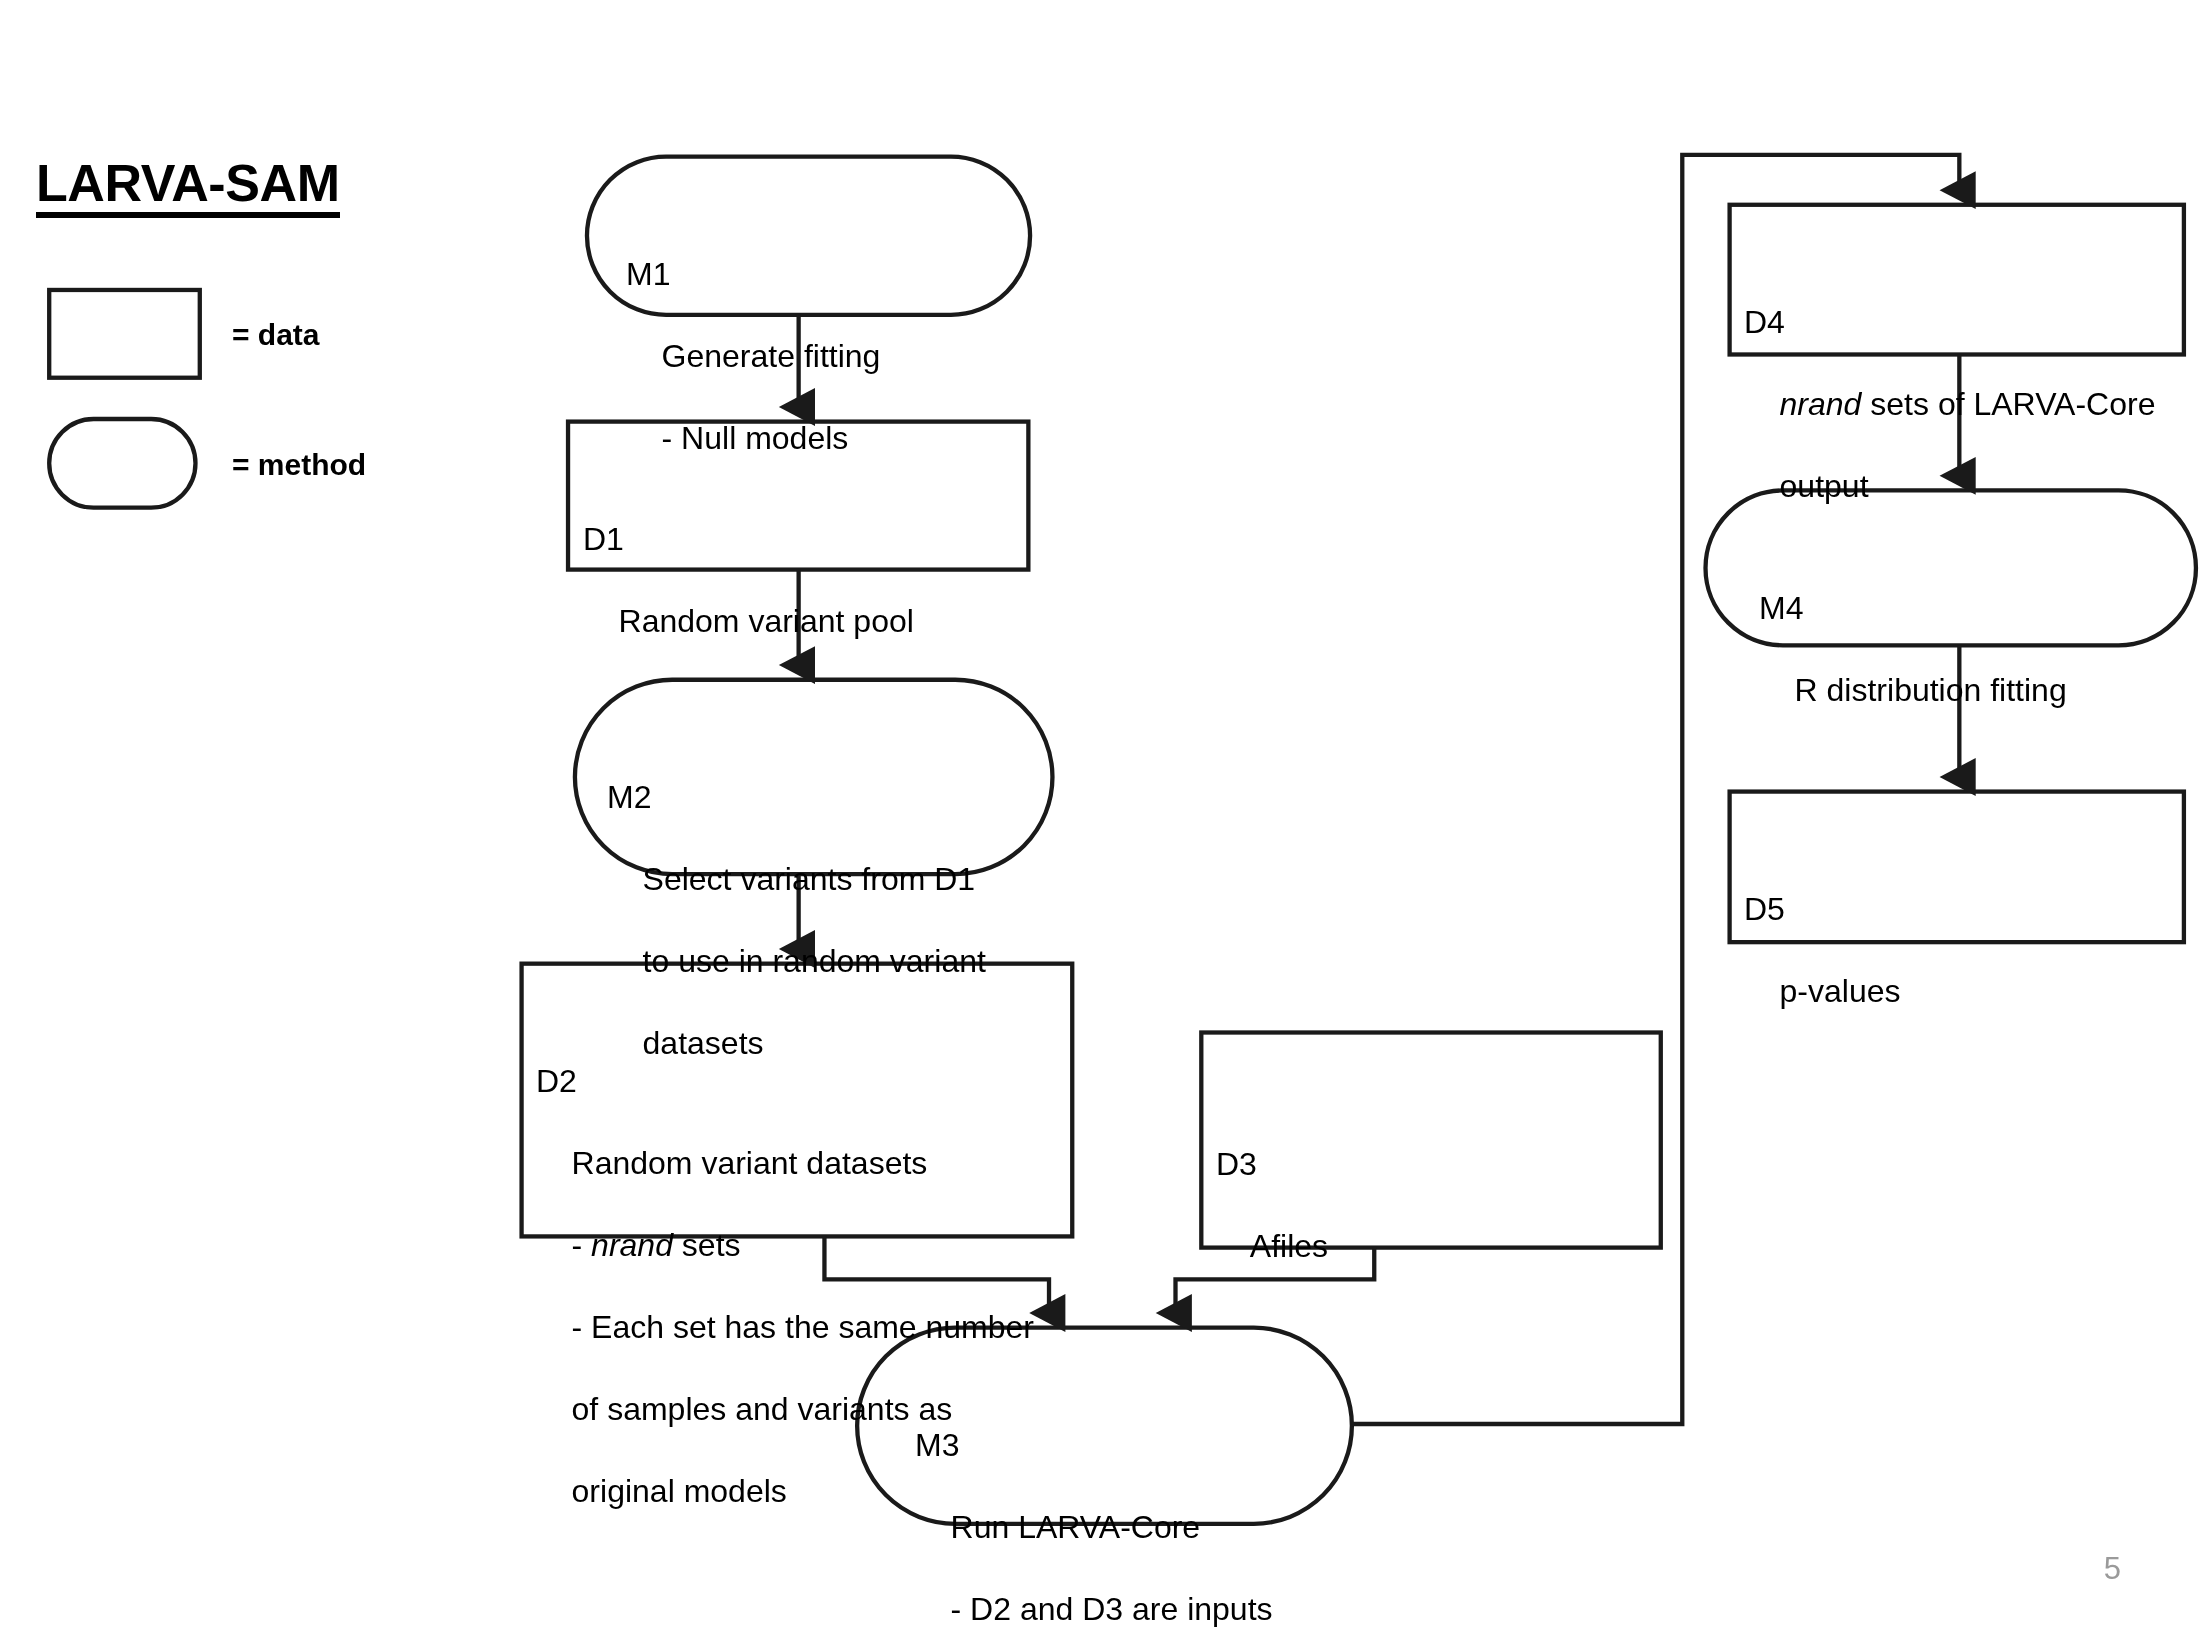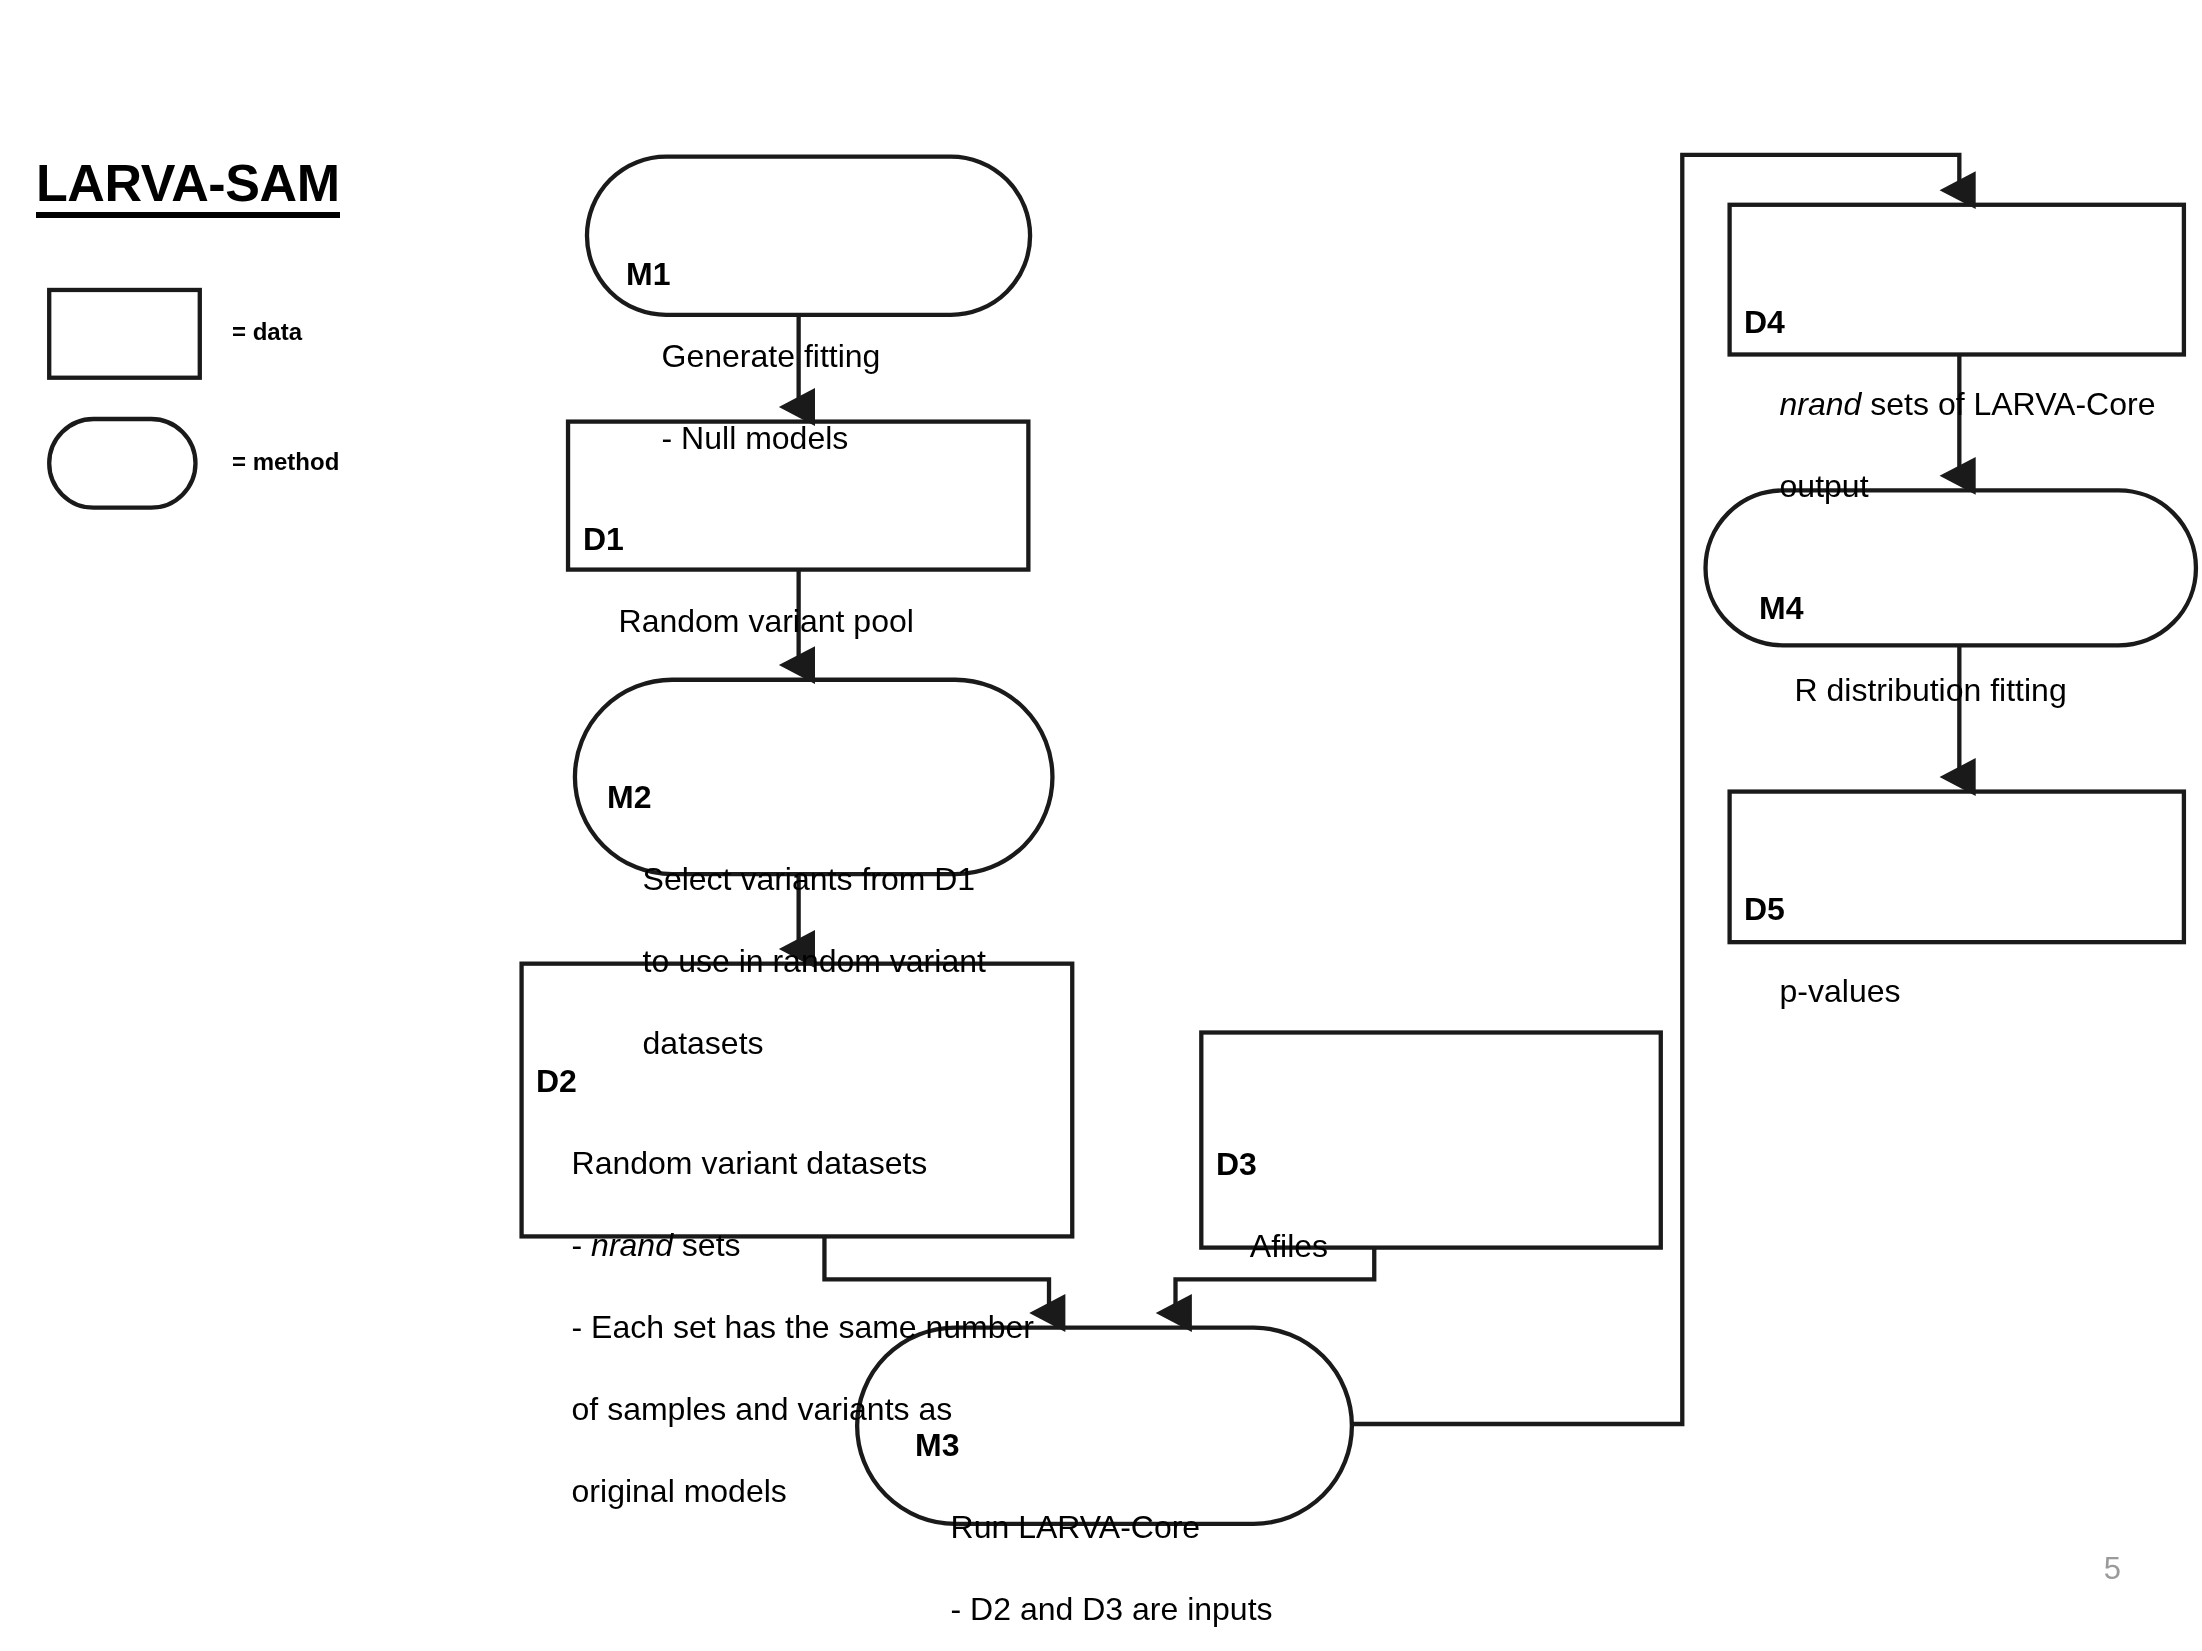--- a/index.html
+++ b/index.html
@@ -24,21 +24,21 @@
   }
   .node-text {
     position: absolute;
     font-family: "Liberation Sans", sans-serif;
     font-size: 32px;
     line-height: 41px;
     color: #000000;
     white-space: pre;
   }
   .node-id {
-    font-weight: bold;
+    font-weight: normal;
     display: block;
   }
   .ital {
     font-style: italic;
   }
   #title {
     position: absolute;
     left: 36px;
     top: 157px;
     font-family: "Liberation Sans", sans-serif;
@@ -46,21 +46,21 @@
     font-weight: bold;
     color: #000000;
     letter-spacing: -0.4px;
     border-bottom: 6px solid #000000;
     padding-bottom: 3.4px;
     line-height: 1;
   }
   .legend-label {
     position: absolute;
     font-family: "Liberation Sans", sans-serif;
-    font-size: 24px;
+    font-size: 30px;
     font-weight: bold;
     color: #000000;
     white-space: pre;
   }
   #page-number {
     position: absolute;
     right: 82px;
     bottom: 65px;
     font-family: "Liberation Sans", sans-serif;
     font-size: 31px;

